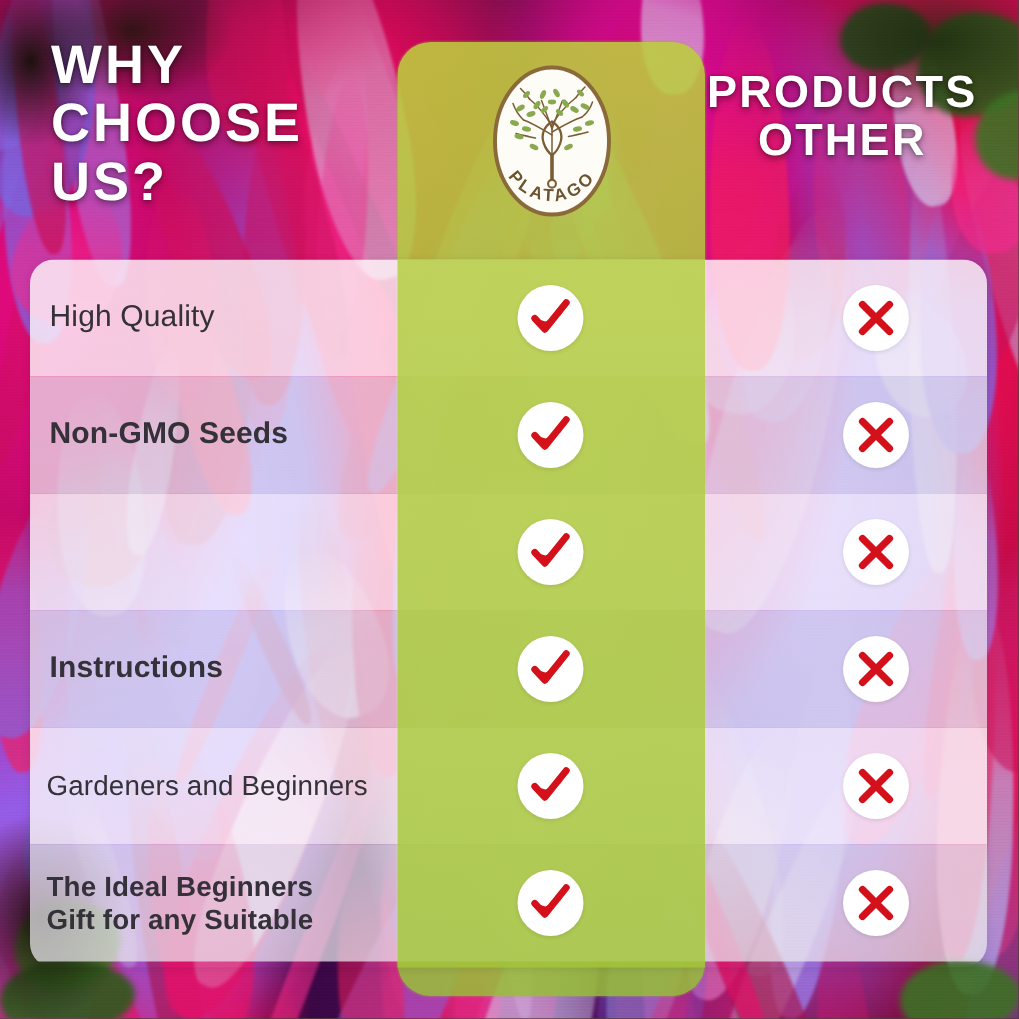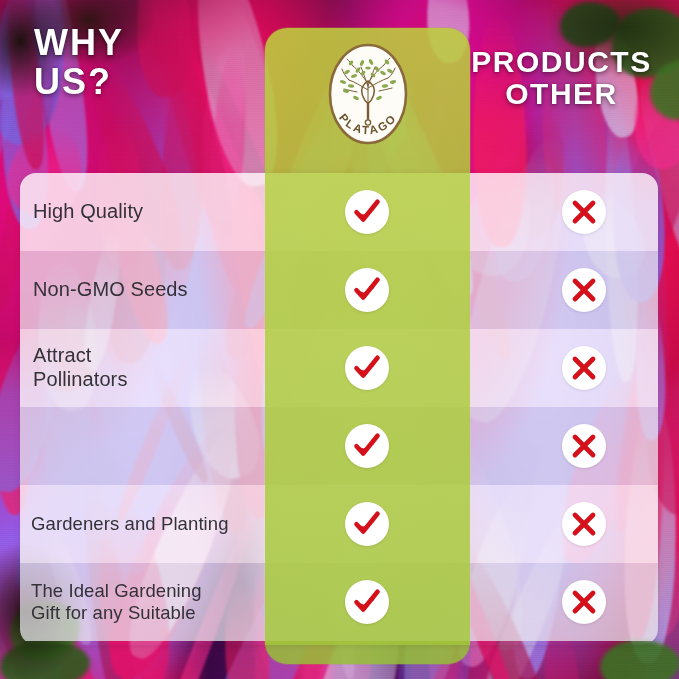--- a/index.html
+++ b/index.html
@@ -66,21 +66,21 @@
   .logo svg{display:block;width:100%;height:100%;}
 
   
   .table{
     position:absolute;left:20px;top:173px;width:638px;height:472px;
     border-radius:16px;overflow:hidden;
     box-shadow:0 1px 6px rgba(0,0,0,.10);
   }
   .row{position:relative;height:78px;display:flex;align-items:center;}
   .row.odd{background:rgba(255,250,252,.80);}
-  .row.even{background:rgba(236,233,240,.72);}
+  .row.even{background:rgba(236,233,240,.72);font-weight:bold;}
   .row .label{
     position:absolute;left:13px;width:222px;
     color:#343138;font-size:20px;line-height:1.18;
     font-family:"Liberation Sans", sans-serif;
     letter-spacing:.1px;
   }
   .row .label.sm{font-size:18.5px;left:11px;width:236px;}
 
   
   .mark{
@@ -233,20 +233,21 @@
         <div class="leafblob" style="left: 10px; top: 600px; width: 70px; height: 60px; background: rgb(74, 125, 43); opacity: 0.9;"></div>
         <div class="leafblob" style="left: 0px; top: 640px; width: 90px; height: 50px; background: rgb(47, 90, 28); opacity: 0.9;"></div>
         <div class="leafblob" style="left: 600px; top: 640px; width: 80px; height: 50px; background: rgb(61, 112, 36); opacity: 0.9;"></div>
       </div>
     <div class="darkbits"></div>
     <div class="grain"></div>
   </div>
 
   <div class="hdr" id="why-choose-us">
       <div>WHY</div>
+      <div>CHOOSE</div>
       <div>US?</div>
     </div>
 
   <div class="hdr" id="other-products">
       <div>PRODUCTS</div>
       <div>OTHER</div>
     </div>
 
   <div class="green-panel"></div>
 
@@ -319,52 +320,49 @@
         <div class="label">
           <div>Non-GMO Seeds</div>
         </div>
         <div class="mark cross">
           <svg width="28" height="28" viewBox="0 0 28 28">
             <path d="M5 5 L23 23 M23 5 L5 23" stroke="#d4111a" stroke-width="4.8" stroke-linecap="round"></path>
           </svg>
         </div>
       </div>
       <div class="row odd">
-        <div class="label">
-          <div>Attract</div>
-          <div>Pollinators</div>
-        </div>
         <div class="mark cross">
           <svg width="28" height="28" viewBox="0 0 28 28">
             <path d="M5 5 L23 23 M23 5 L5 23" stroke="#d4111a" stroke-width="4.8" stroke-linecap="round"></path>
           </svg>
         </div>
       </div>
       <div class="row even">
         <div class="label">
+          <div>Instructions</div>
         </div>
         <div class="mark cross">
           <svg width="28" height="28" viewBox="0 0 28 28">
             <path d="M5 5 L23 23 M23 5 L5 23" stroke="#d4111a" stroke-width="4.8" stroke-linecap="round"></path>
           </svg>
         </div>
       </div>
       <div class="row odd">
         <div class="label sm">
-          <div>Gardeners and Planting</div>
+          <div>Gardeners and Beginners</div>
         </div>
         <div class="mark cross">
           <svg width="28" height="28" viewBox="0 0 28 28">
             <path d="M5 5 L23 23 M23 5 L5 23" stroke="#d4111a" stroke-width="4.8" stroke-linecap="round"></path>
           </svg>
         </div>
       </div>
       <div class="row even">
         <div class="label sm">
-          <div>The Ideal Gardening</div>
+          <div>The Ideal Beginners</div>
           <div>Gift for any Suitable</div>
         </div>
         <div class="mark cross">
           <svg width="28" height="28" viewBox="0 0 28 28">
             <path d="M5 5 L23 23 M23 5 L5 23" stroke="#d4111a" stroke-width="4.8" stroke-linecap="round"></path>
           </svg>
         </div>
       </div>
     </div>
 

